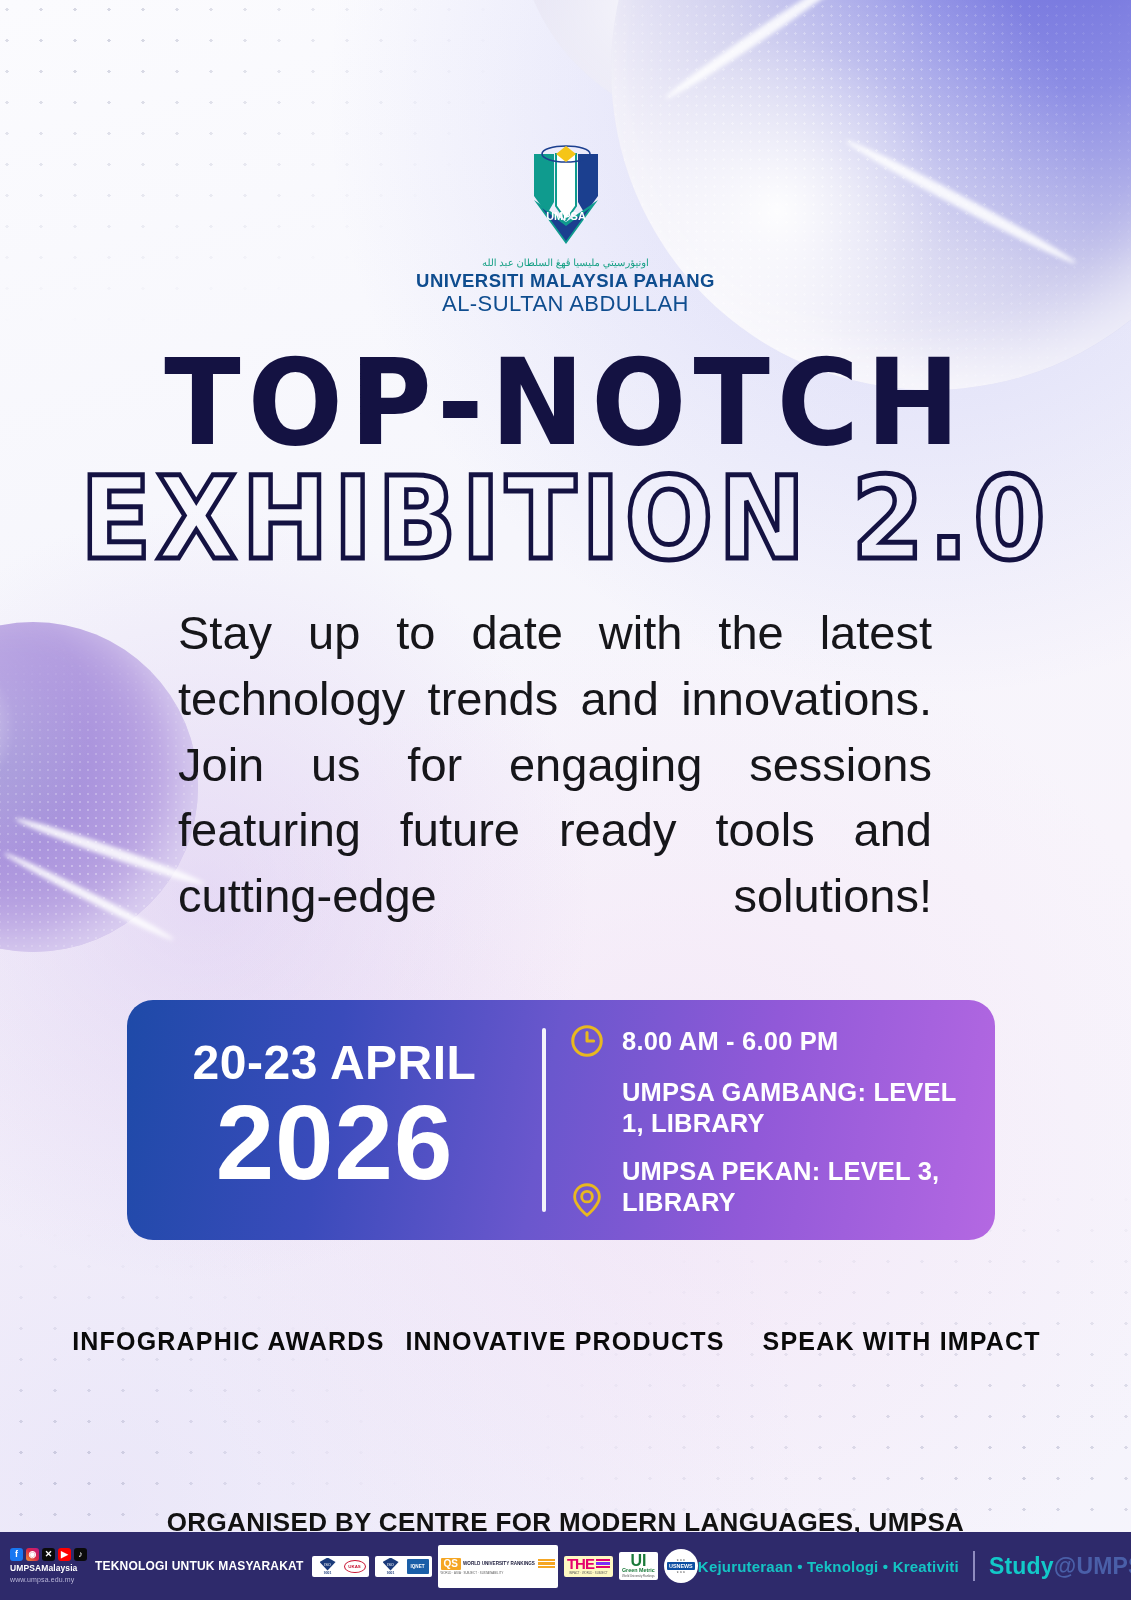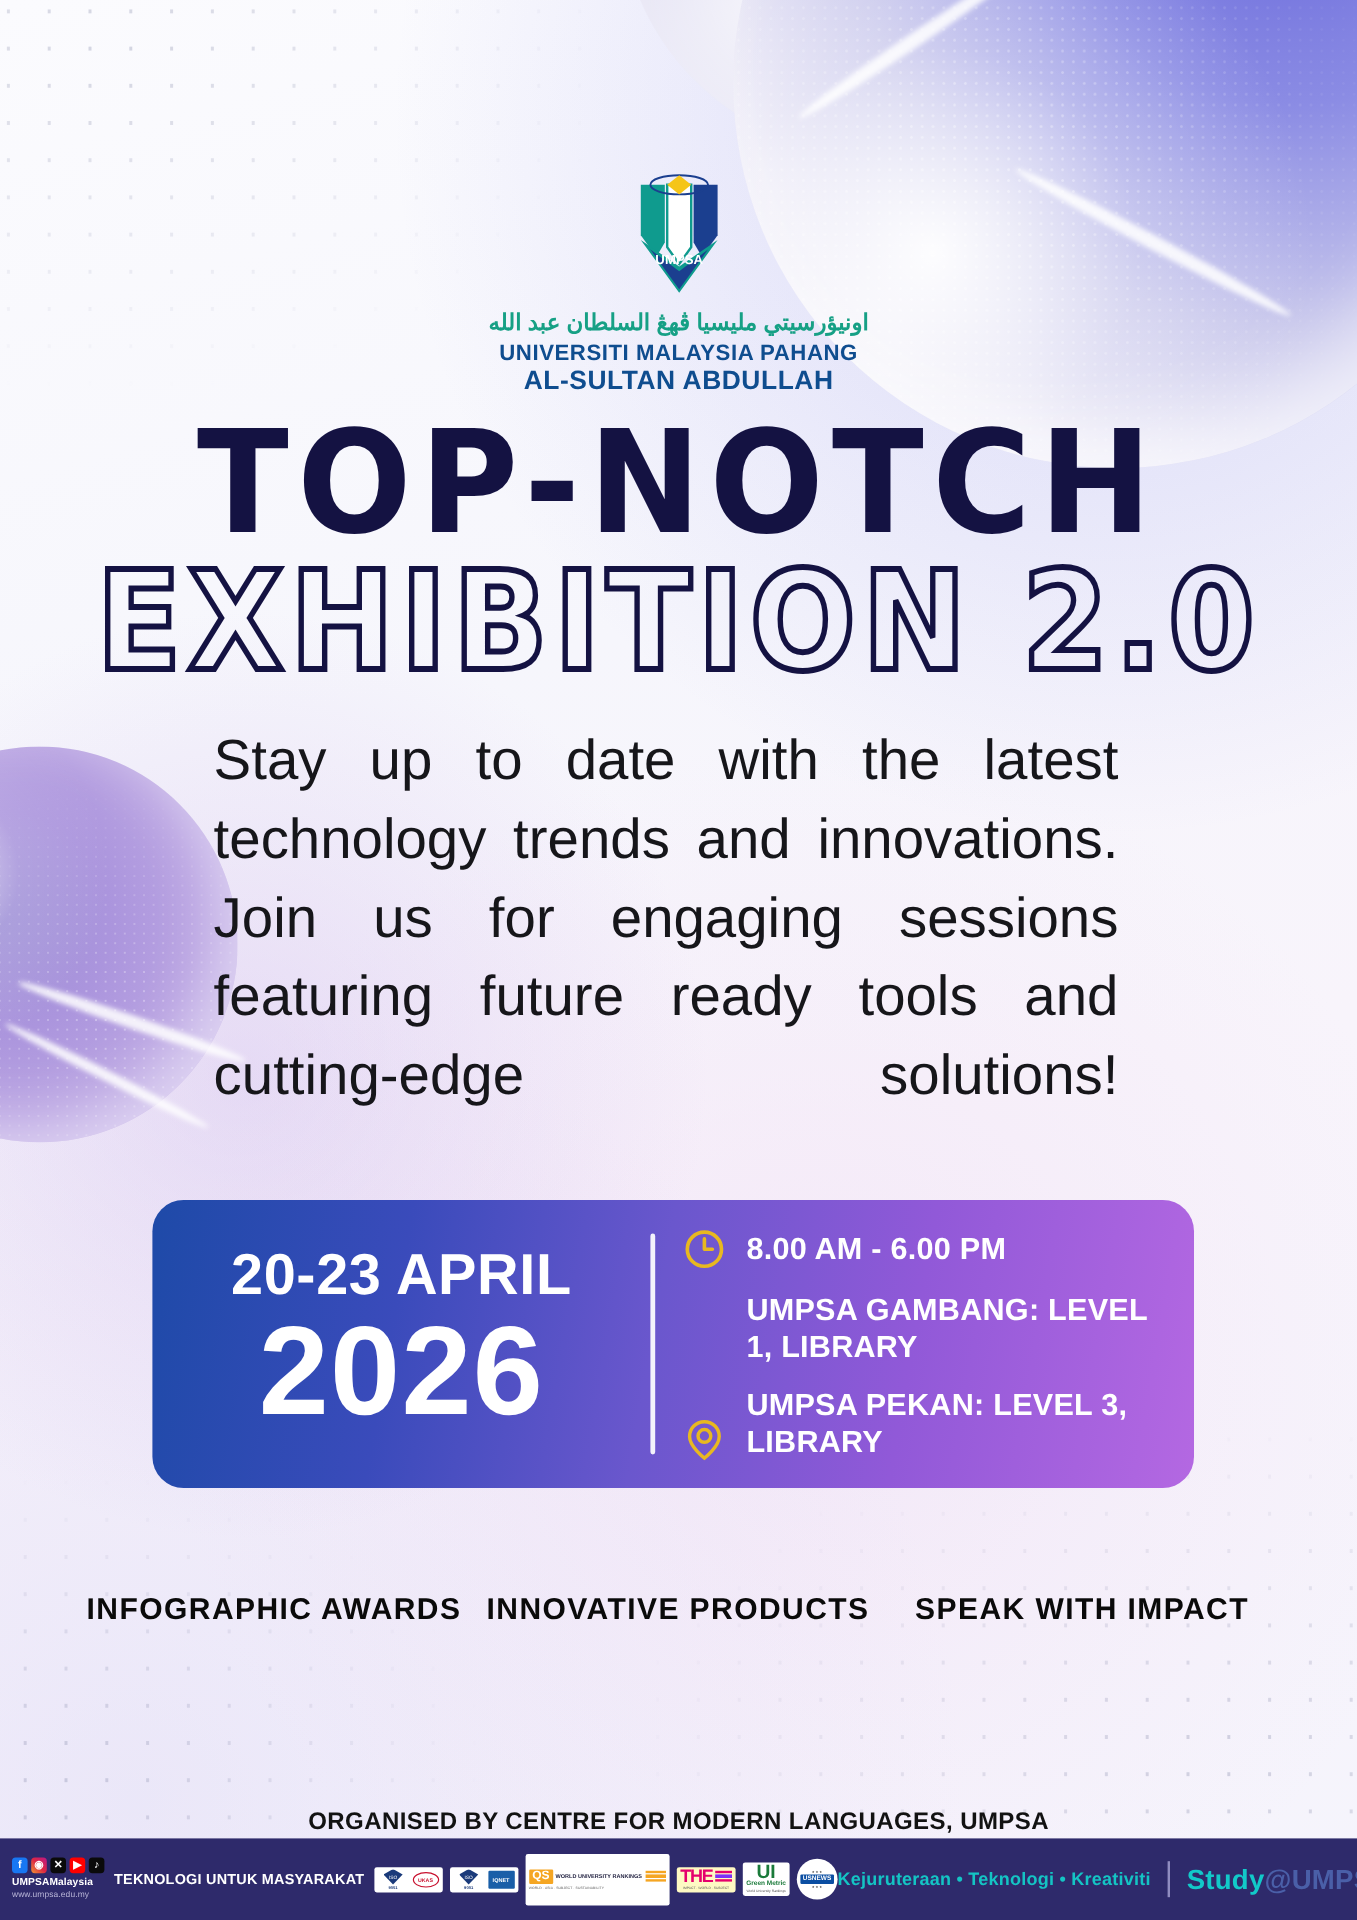--- a/index.html
+++ b/index.html
@@ -73,23 +73,23 @@
   }
   .streak { position:absolute; background:rgba(255,255,255,0.85); border-radius:50%; filter:blur(2px); pointer-events:none; }
   #streak-a { left:10px;  top:846px; width:200px; height:11px; transform:rotate(19deg); }
   #streak-b { left:-6px;  top:892px; width:190px; height:9px;  transform:rotate(27deg); }
   #streak-c { right:255px; top:28px; width:230px; height:12px; transform:rotate(-34deg); }
   #streak-d { right:40px;  top:196px; width:260px; height:12px; transform:rotate(28deg); }
 
   
   #logo-block { position:absolute; left:0; right:0; top:140px; text-align:center; }
   #logo-mark { display:block; margin:0 auto; }
-  .logo-ar { color:#16a085; font-size:19px; font-weight:700; margin-top:7px; letter-spacing:.3px; }
+  .logo-ar { color:#16a085; font-size:10px; font-weight:400; margin-top:7px; letter-spacing:.3px; }
   .logo-l1 { color:#0f4d8f; font-size:18.5px; font-weight:700; letter-spacing:.45px; margin-top:2px; }
-  .logo-l2 { color:#0f4d8f; font-size:22px;  font-weight:700; letter-spacing:.45px; margin-top:-1px; }
+  .logo-l2 { color:#0f4d8f; font-size:22px;  font-weight:400; letter-spacing:.45px; margin-top:-1px; }
 
   
   #title-block { position:absolute; left:0; right:0; top:350px; text-align:center; }
   .t-line1 {
     font-size:112px; font-weight:700; letter-spacing:7px;
     color:#141242; line-height:.95;
     font-family:"DejaVu Sans", sans-serif;
     transform:scaleY(1.06);
   }
   .t-line2 {
@@ -128,21 +128,21 @@
   #venue-group { display:flex; align-items:flex-end; gap:16px; }
   #venue-lines { display:flex; flex-direction:column; gap:16px; }
 
   
   #features { position:absolute; left:60px; top:1325px; width:1010px; display:flex; }
   .feature { flex:1; text-align:center; color:#0a0a0a;
     font-size:25px; font-weight:700; letter-spacing:1.2px; line-height:1.30; }
 
   
   #organiser { position:absolute; left:0; right:0; top:1507px; text-align:center;
-    font-size:20px; font-weight:700; letter-spacing:.35px; color:#121212; }
+    font-size:26px; font-weight:700; letter-spacing:.35px; color:#121212; }
 
   
   #bottom-bar {
     position:absolute; left:0; right:0; bottom:0; height:68px;
     background:#2e2a6b; display:flex; align-items:center; padding:0 10px;
     overflow:hidden;
   }
   #bar-left { display:flex; align-items:center; gap:8px; flex:none; }
   #social-col { display:flex; flex-direction:column; gap:3px; }
   #social-icons { display:flex; gap:3px; }

